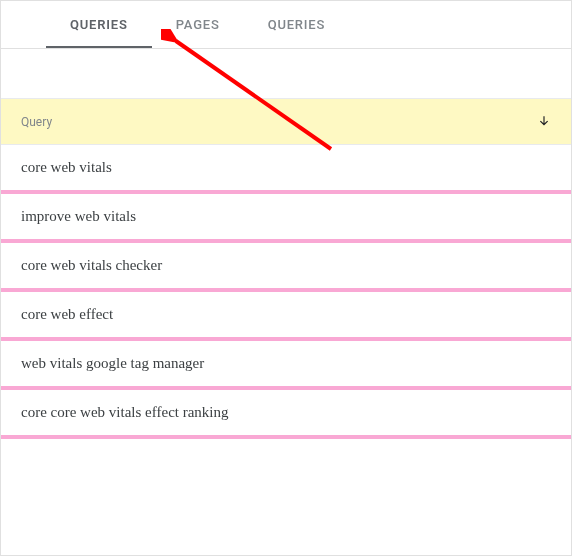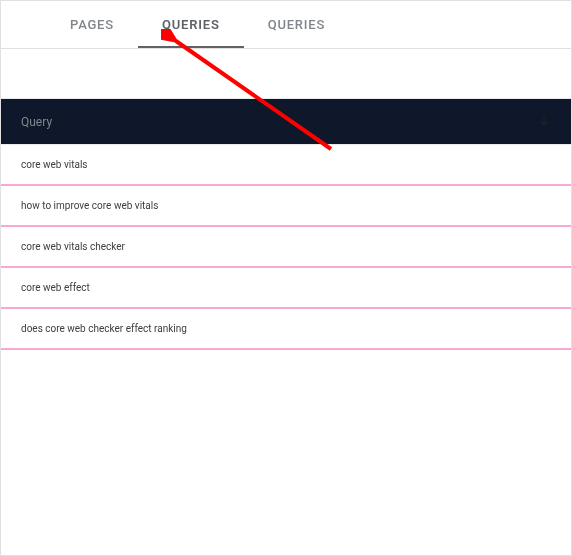--- a/index.html
+++ b/index.html
@@ -38,71 +38,73 @@
     }
     .gap {
       height: 50px;
       border-bottom: 1px solid #e8eaed;
     }
     .header-row {
       display: flex;
       align-items: center;
       justify-content: space-between;
       padding: 12px 20px;
-      background: #0f172a;
+      background: #fef9c3;
       border-bottom: 1px solid #e8eaed;
       font-size: 12px;
       color: #80868b;
     }
     .sort-icon {
       color: #202124;
       font-size: 18px;
       cursor: pointer;
     }
     .rows { }
     .row {
       padding: 14px 20px;
-      font-size: 10px;
+      font-size: 15px;
       color: #3c4043;
-      border-bottom: 2px solid #f9a8d4;
+      border-bottom: 4px solid #f9a8d4;
+      font-family: Liberation Serif, serif;
     }
     .annotation {
       position: absolute;
       pointer-events: none;
       top: 28px;
       left: 160px;
     }
   </style>
 </head>
 <body>
 
 <div class="container">
   <div class="tabs">
+    <div class="tab active">QUERIES</div>
     <div class="tab">PAGES</div>
-    <div class="tab active">QUERIES</div>
     <div class="tab">QUERIES</div>
   </div>
 
   <div class="gap"></div>
 
   <div class="header-row">
     <span>Query</span>
     <span class="sort-icon">
       <svg width="14" height="14" viewBox="0 0 24 24">
           <path fill="#202124" d="M11 4h2v12l4.5-4.5 1.42 1.42L12 19.84l-6.92-6.92L6.5 11.5 11 16V4z"></path>
         </svg>
     </span>
   </div>
 
   <div class="rows">
     <div class="row">core web vitals</div>
-    <div class="row">how to improve core web vitals</div>
+    <div class="row">improve web vitals</div>
     <div class="row">core web vitals checker</div>
     <div class="row">core web effect</div>
-    <div class="row">does core web checker effect ranking</div>
+    <div class="row">web vitals google tag manager</div>
+    <div class="row">core core web vitals effect ranking</div>
   </div>
 
   <div class="annotation">
     <svg width="190" height="140">
       <defs>
         <marker id="arrowhead" markerWidth="8" markerHeight="7" refX="1" refY="3.5" orient="auto">
           <polygon points="8 0, 0 3.5, 8 7" fill="#ff0000"></polygon>
         </marker>
       </defs>
       <line x1="170" y1="120" x2="15" y2="12" stroke="#ff0000" stroke-width="4" marker-end="url(#arrowhead)"></line>

